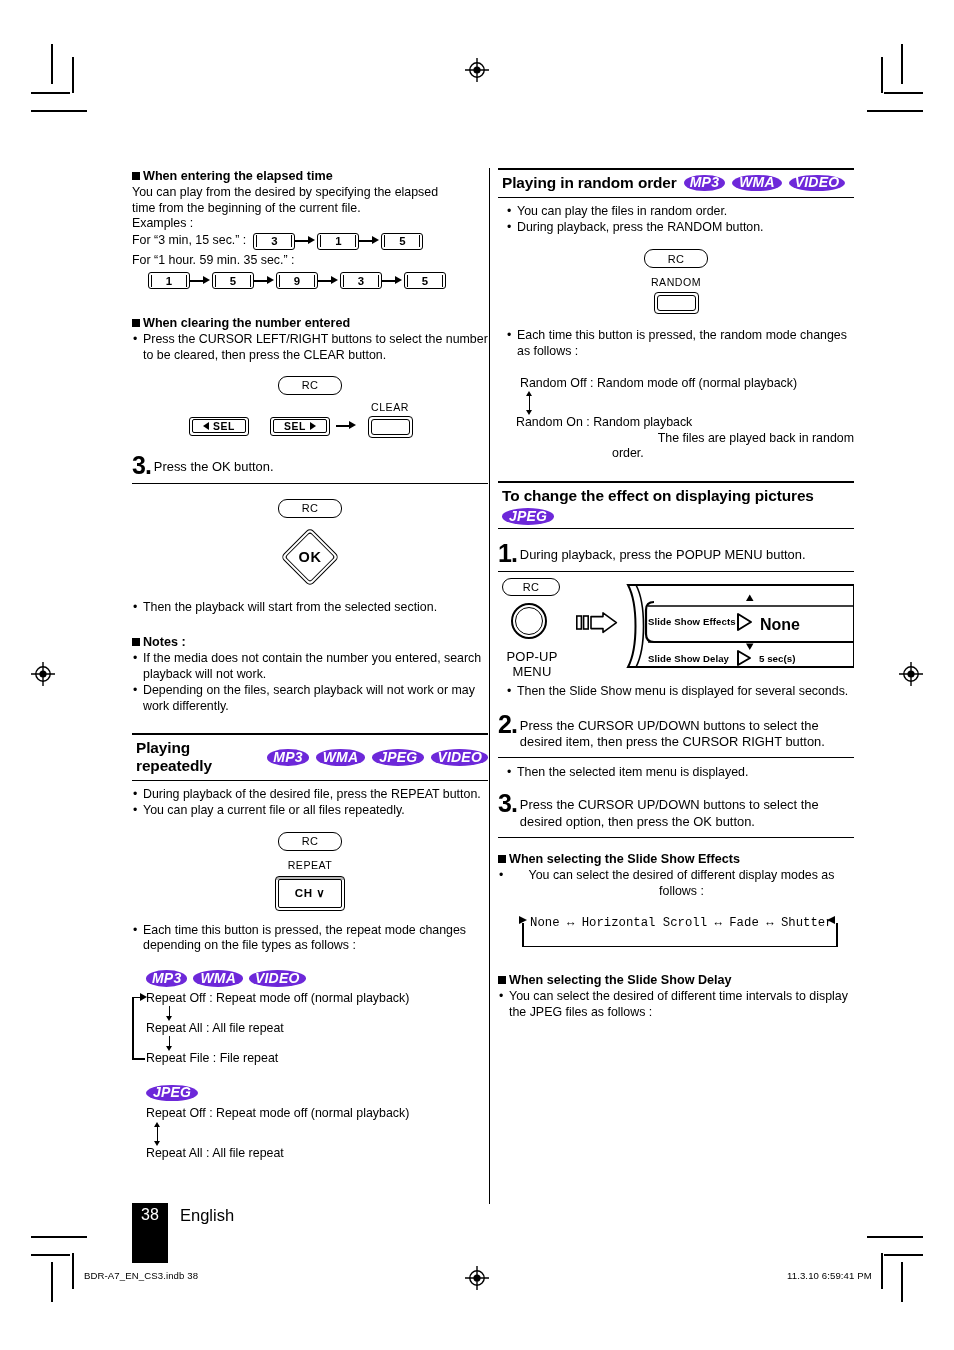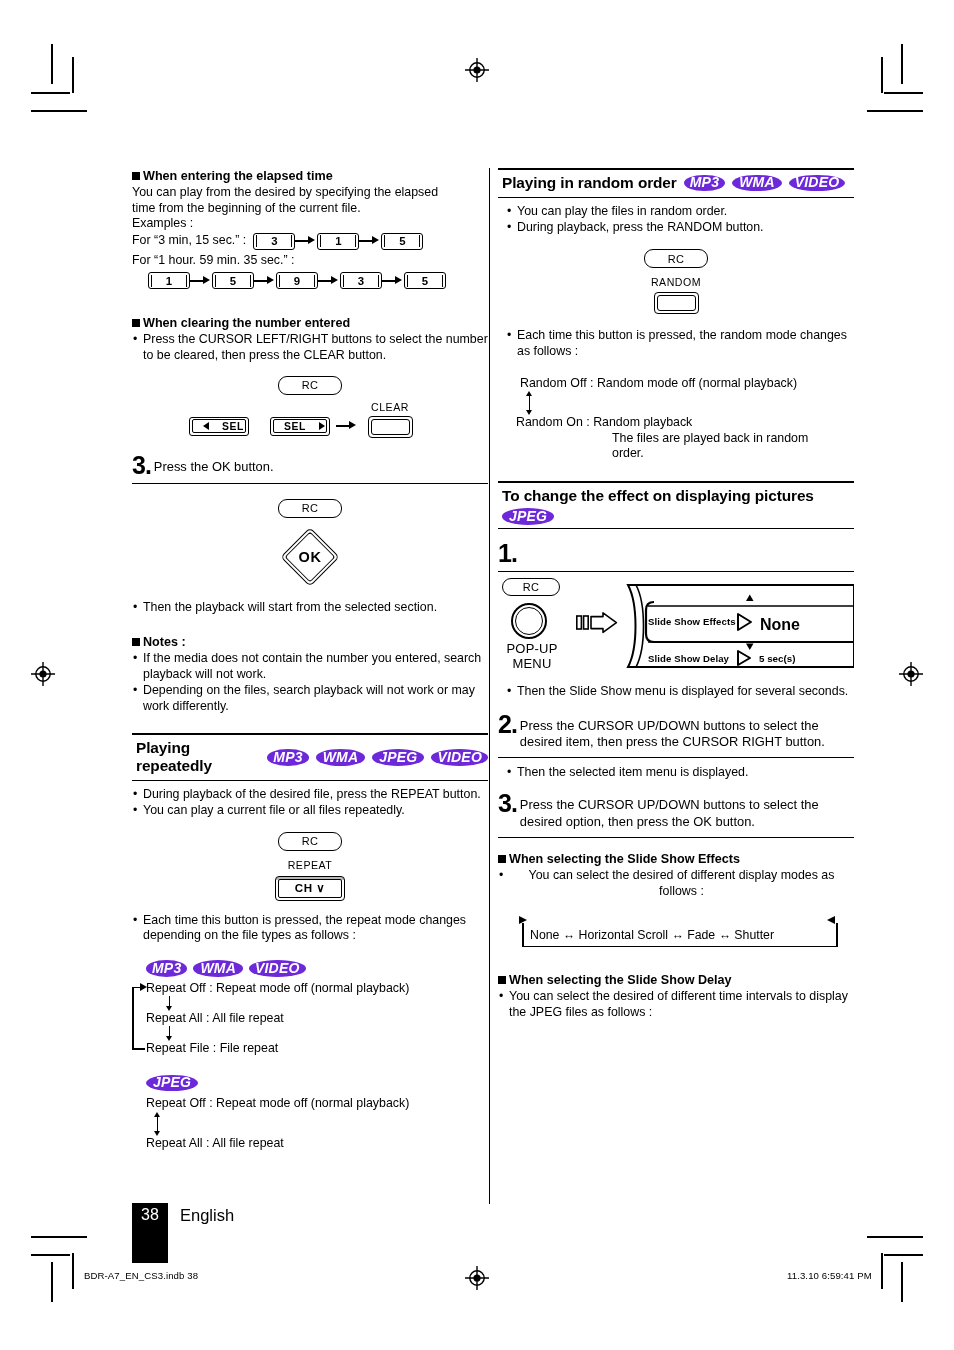--- a/index.html
+++ b/index.html
@@ -119,34 +119,34 @@
     border:1.6px solid #000; border-radius:3px;
     width:60px; height:19px;
     display:inline-flex; align-items:center; justify-content:center; gap:4px;
     font-size:10.4px; font-weight:bold; letter-spacing:0.6px;
     position:relative;
   }
   .selbtn:before {
     content:""; position:absolute; left:2px; right:2px; top:1.5px; bottom:1.5px;
     border:1.1px solid #000; border-radius:2px;
   }
-  .selbtn span { position:relative; z-index:2;margin-left:9px; }
+  .selbtn span { position:relative; z-index:2; }
   .tri-l { width:0;height:0;border-right:6px solid #000;border-top:4px solid transparent;border-bottom:4px solid transparent; position:relative; z-index:2;}
   .tri-r { width:0;height:0;border-left:6px solid #000;border-top:4px solid transparent;border-bottom:4px solid transparent; position:relative; z-index:2;}
   .blankbtn {
     border:1.6px solid #000; border-radius:4px;
     width:45px; height:22px; position:relative;
   }
   .blankbtn:before {
     content:""; position:absolute; left:2px; right:2px; top:2px; bottom:2px;
     border:1.1px solid #000; border-radius:3px;
   }
   .chbtn {
     border:1.6px solid #000; border-radius:4px;
-    width:70px; height:25px;
+    width:70px; height:35px;
     display:flex; align-items:center; justify-content:center;
     font-size:11.6px; font-weight:bold; letter-spacing:0.5px;
     position:relative; background:linear-gradient(#b8b8b8 0 3px, #fff 3px 100%);
   }
   .chbtn:before {
     content:""; position:absolute; left:2px; right:2px; top:2px; bottom:2px;
     border:1.1px solid #000; border-radius:2px; background:#fff;
   }
   .chbtn span { position:relative; z-index:2; }
   .smalllabel { font-size:10.6px; letter-spacing:0.5px; text-align:center; }
@@ -187,40 +187,40 @@
   .loopwrap { position:relative; padding-left:14px; }
   .loopbracket { position:absolute; left:0; top:6px; bottom:7px; width:14px; }
   .loopbracket .v { position:absolute; left:0; top:0; bottom:0; width:1.8px; background:#000; }
   .loopbracket .tb{ position:absolute; left:0; top:0; width:10px; height:1.8px; background:#000; }
   .loopbracket .bb{ position:absolute; left:0; bottom:0; width:13px; height:1.8px; background:#000; }
   .loopbracket .ah{ position:absolute; left:8px; top:-3.2px;
       border-left:7px solid #000; border-top:4.2px solid transparent; border-bottom:4.2px solid transparent; }
 
   
   .cycle { position:relative; height:40px; font-size:12.3px; }
-  .cycle .line { position:absolute; left:10px; top:12px; white-space:nowrap; line-height:16px; }
+  .cycle .line { position:absolute; left:10px; top:0; white-space:nowrap; line-height:16px;font-family:Liberation Mono, monospace; }
   .cycle .ub   { position:absolute; left:2px; top:8px; width:1.9px; bottom:8px; background:#000; }
   .cycle .lb   { position:absolute; left:2px; bottom:8px; height:1.9px; background:#000; }
   .cycle .rb   { position:absolute; bottom:8px; width:1.9px; background:#000; }
   .cycle .headL{ position:absolute; left:-1px; top:1px;
       border-left:8px solid #000; border-top:4.6px solid transparent; border-bottom:4.6px solid transparent; }
   .cycle .headR{ position:absolute; top:1px;
       border-right:8px solid #000; border-top:4.6px solid transparent; border-bottom:4.6px solid transparent; }
 
   
   .popupdiag { position:relative; height:92px; margin-top:6px; }
   .popbtn-circ {
     width:36px; height:36px; border-radius:50%;
     border:2.1px solid #000; position:relative;
   }
   .popbtn-circ:before {
     content:""; position:absolute; left:2px; top:2px; right:2px; bottom:2px;
     border:1.2px solid #000; border-radius:50%;
   }
-  .poplabel { font-size:13px; line-height:15px; letter-spacing:0.2px; }
+  .poplabel { font-size:13px; line-height:15px; letter-spacing:0.2px;margin-top:8px; }
 
   
   .pagenum-box {
     position:absolute; left:132px; top:1203px;
     width:36px; height:60px; background:#000;
     color:#fff; font-size:16px;
     display:flex; align-items:flex-start; justify-content:center;
     padding-top:3px;
   }
   .lang { position:absolute; left:180px; top:1206px; font-size:16.5px; }
@@ -468,32 +468,33 @@
   </ul>
 
   <div class="flow" style="margin-top:16px;padding-left:22px;">
     <div class="row">Random Off : Random mode off (normal playback)</div>
     <div class="arrow-updown" style="margin-left:4px;">
           <span class="shaft"></span>
           <span class="hu"></span>
           <span class="hd"></span>
         </div>
     <div class="row" style="margin-left:-4px;">Random On : Random playback</div>
-    <div class="row" style="padding-left:92px;">The files are played back in random</div>
+    <div class="row" style="padding-left:92px;text-align:right;">The files are played back in random</div>
     <div class="row" style="padding-left:92px;">order.</div>
   </div>
 
   <div class="sechead stack" style="margin-top:20px;">
     <span class="title">To change the effect on displaying pictures</span>
     <span class="badge" style="margin-top:3px;">JPEG</span>
   </div>
 
 
   <div class="step" style="margin-top:12px;">
     <span class="num">1</span>
+    <span class="stxt">During playback, press the POPUP MENU button.</span>
   </div>
 
   <div class="popupdiag">
     <div class="rc-pill" style="position:absolute;left:4px;top:0px;width:58px;height:18px;">RC</div>
     <div class="popbtn-circ" style="position:absolute;left:13px;top:25px;"></div>
     <div class="poplabel" style="position:absolute;left:1px;top:63px;width:66px;text-align:center;">POP-UP</div>
     <div class="poplabel" style="position:absolute;left:1px;top:78px;width:66px;text-align:center;">MENU</div>
 
     <svg style="position:absolute;left:78px;top:34px;" width="42" height="22" viewBox="0 0 42 22">
       <rect x="0.8" y="4" width="4.6" height="13" fill="none" stroke="#000" stroke-width="1.6"></rect>

